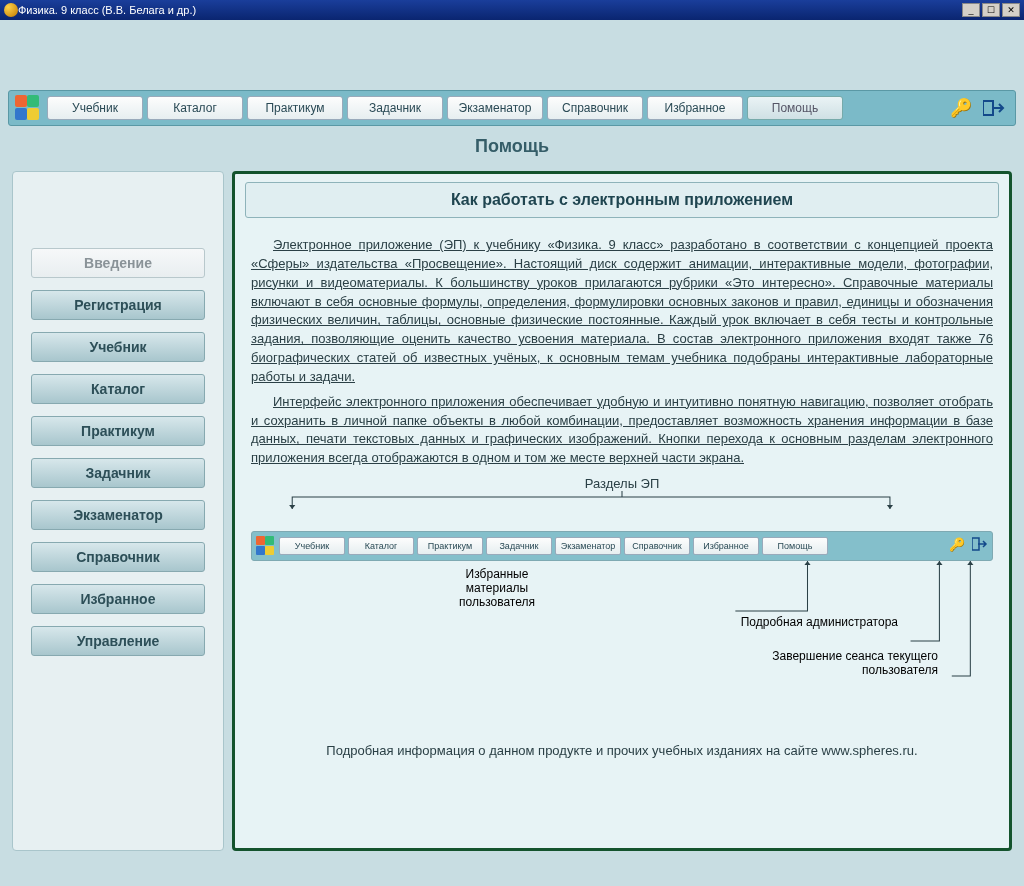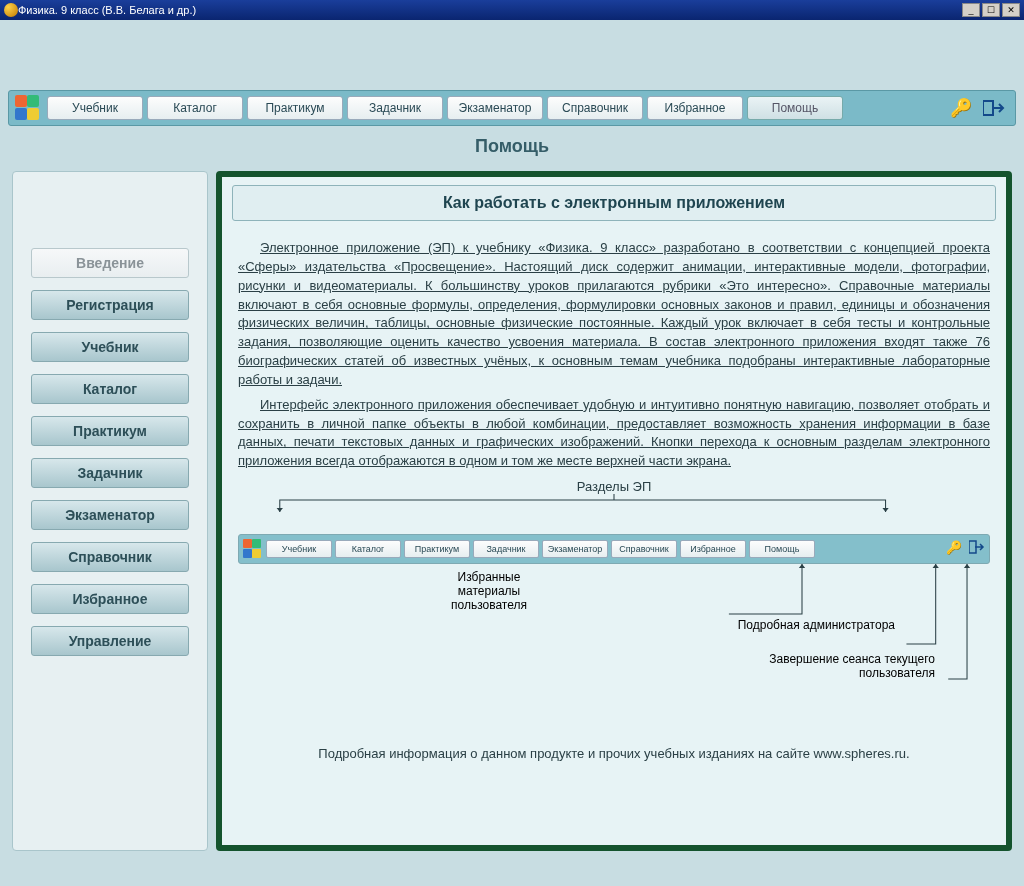--- a/index.html
+++ b/index.html
@@ -76,21 +76,21 @@
     font-weight:bold;
     color:#355d68;
     padding: 10px 0 14px 0;
   }
 
   .main-wrap{
     display:flex; gap:8px;
     padding: 0 4px;
   }
   .sidebar{
-    width: 196px;
+    width: 212px;
     background:#e7f0f2;
     border:1px solid #a9c5cb;
     border-radius:4px;
     padding: 76px 18px 18px 18px;
     height: 680px;
   }
   .side-btn{
     height: 30px;
     margin-bottom: 12px;
     border-radius:3px;
@@ -103,21 +103,21 @@
     cursor:pointer;
   }
   .side-btn.current{
     background: linear-gradient(#f6f8f9,#e8eef0);
     color:#8a9398;
     border-color:#b8c8cc;
   }
   .content{
     flex:1;
     background:#e7f3f5;
-    border:6px solid #14532d;
+    border:3px solid #14532d;
     border-radius:4px;
     height: 680px;
     padding: 8px 10px;
   }
   .content-title{
     border:1px solid #8eb3ba;
     border-radius:3px;
     background:#e0eef1;
     text-align:center;
     font-size:16px;

